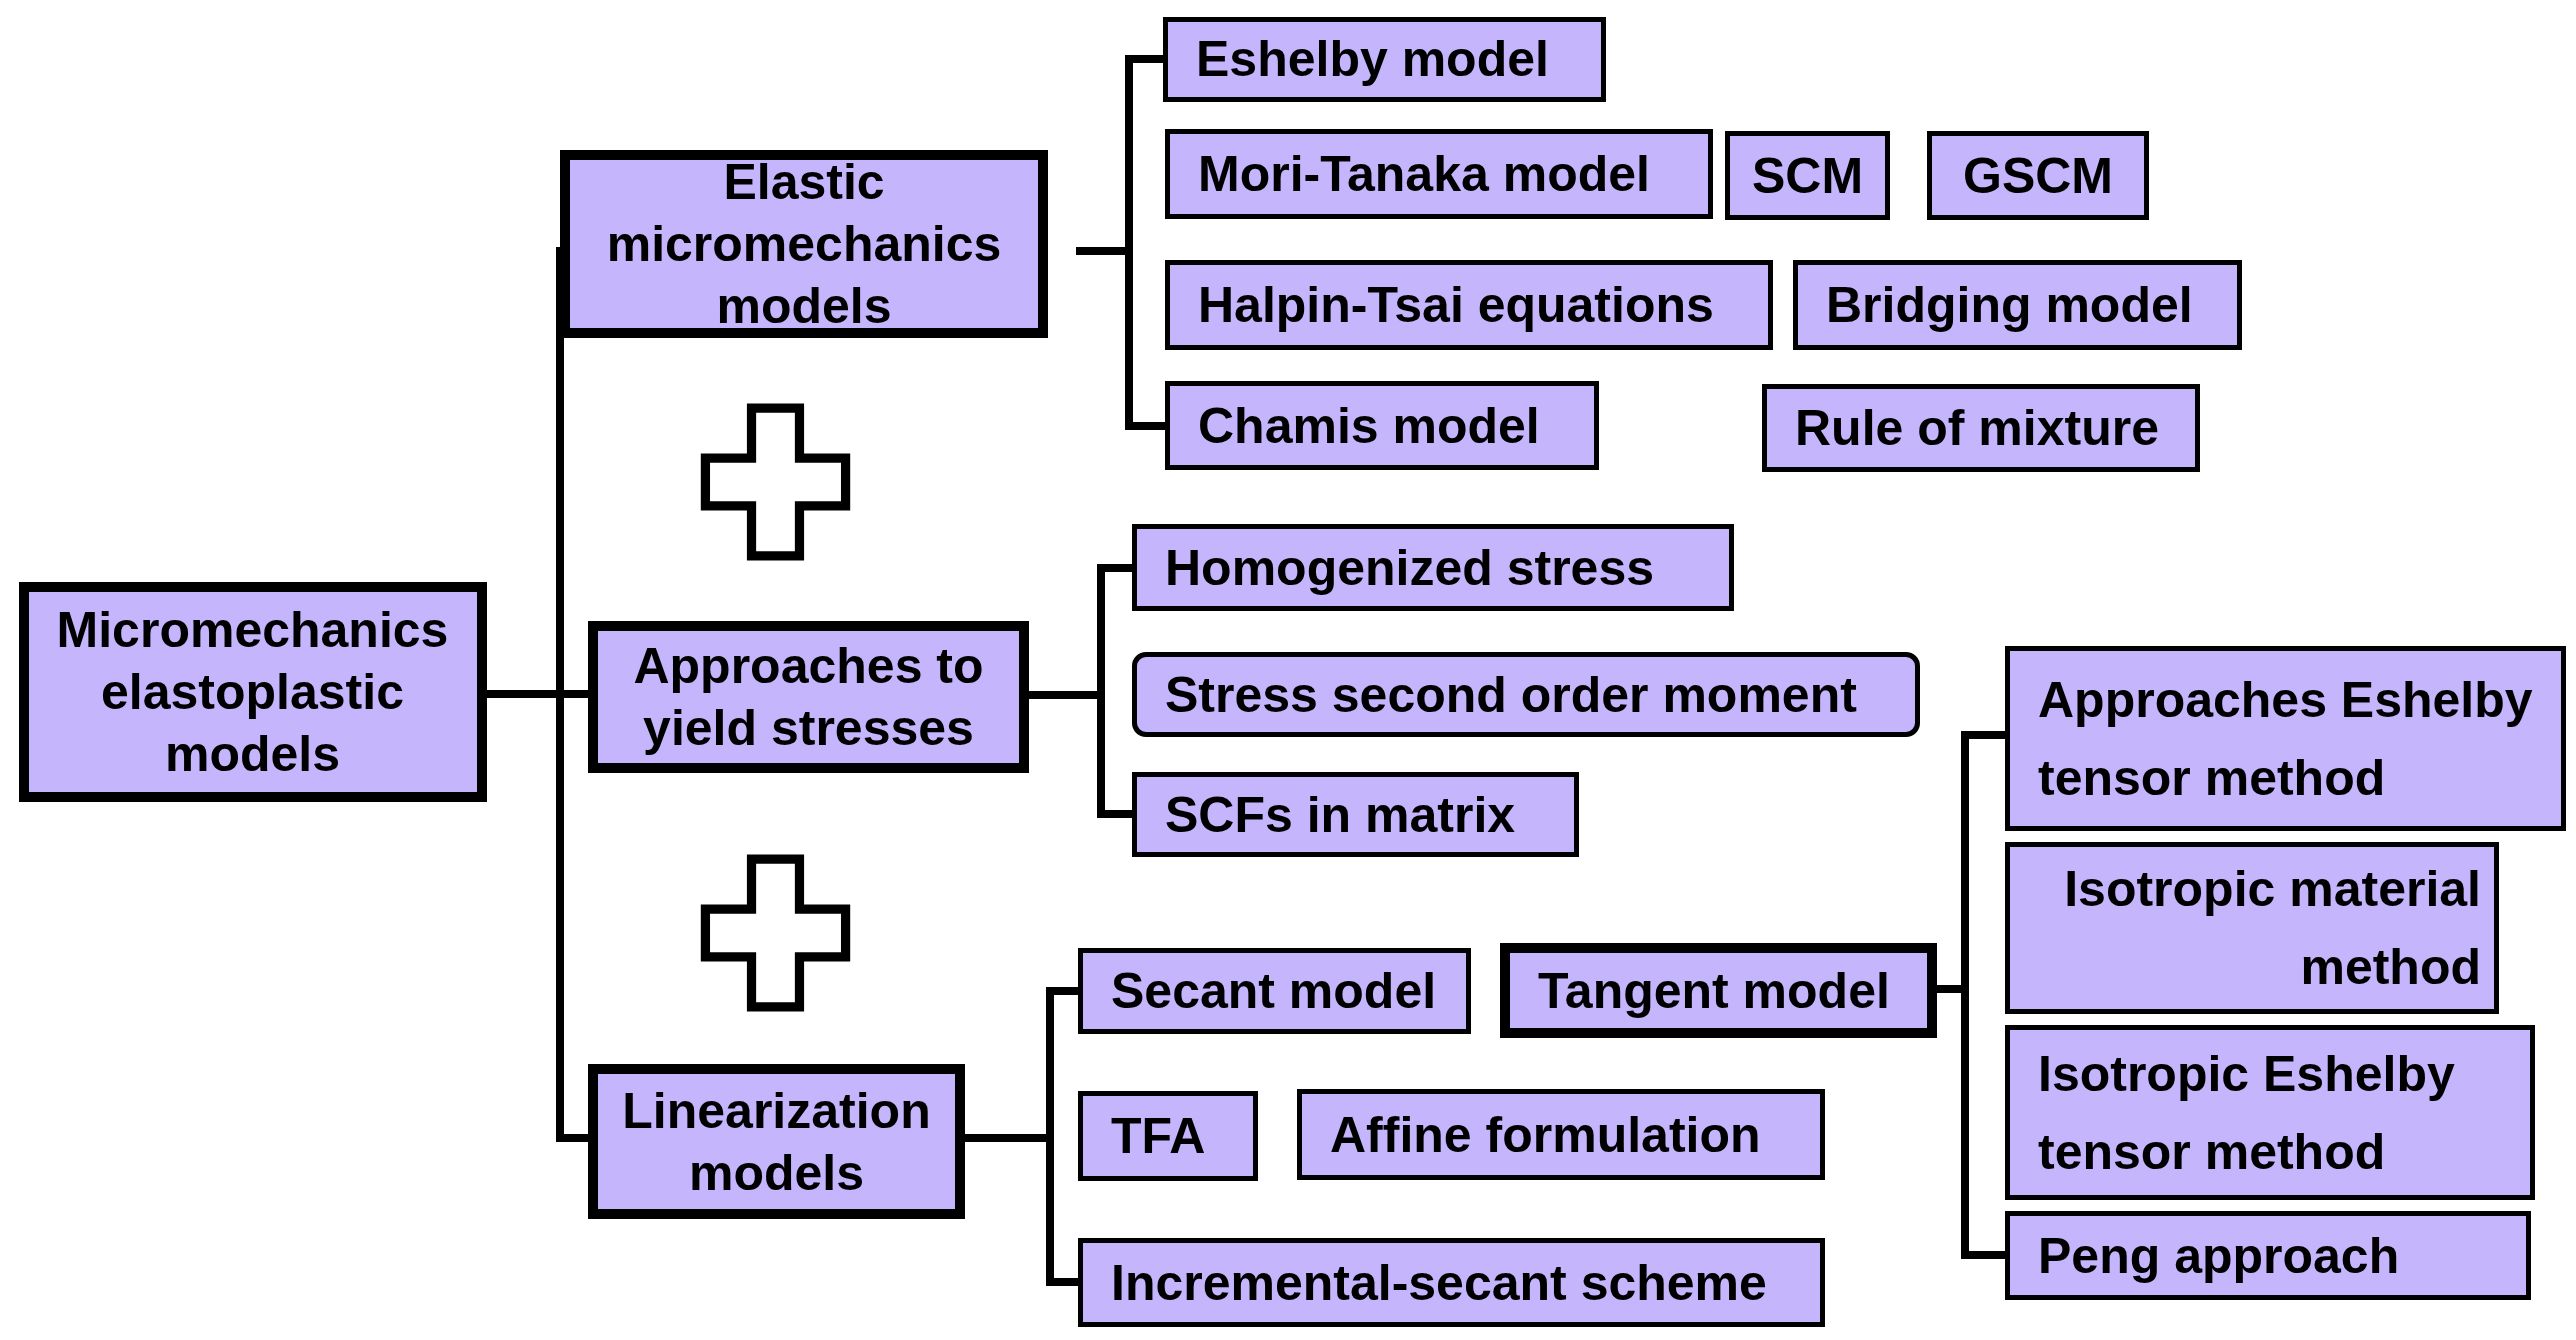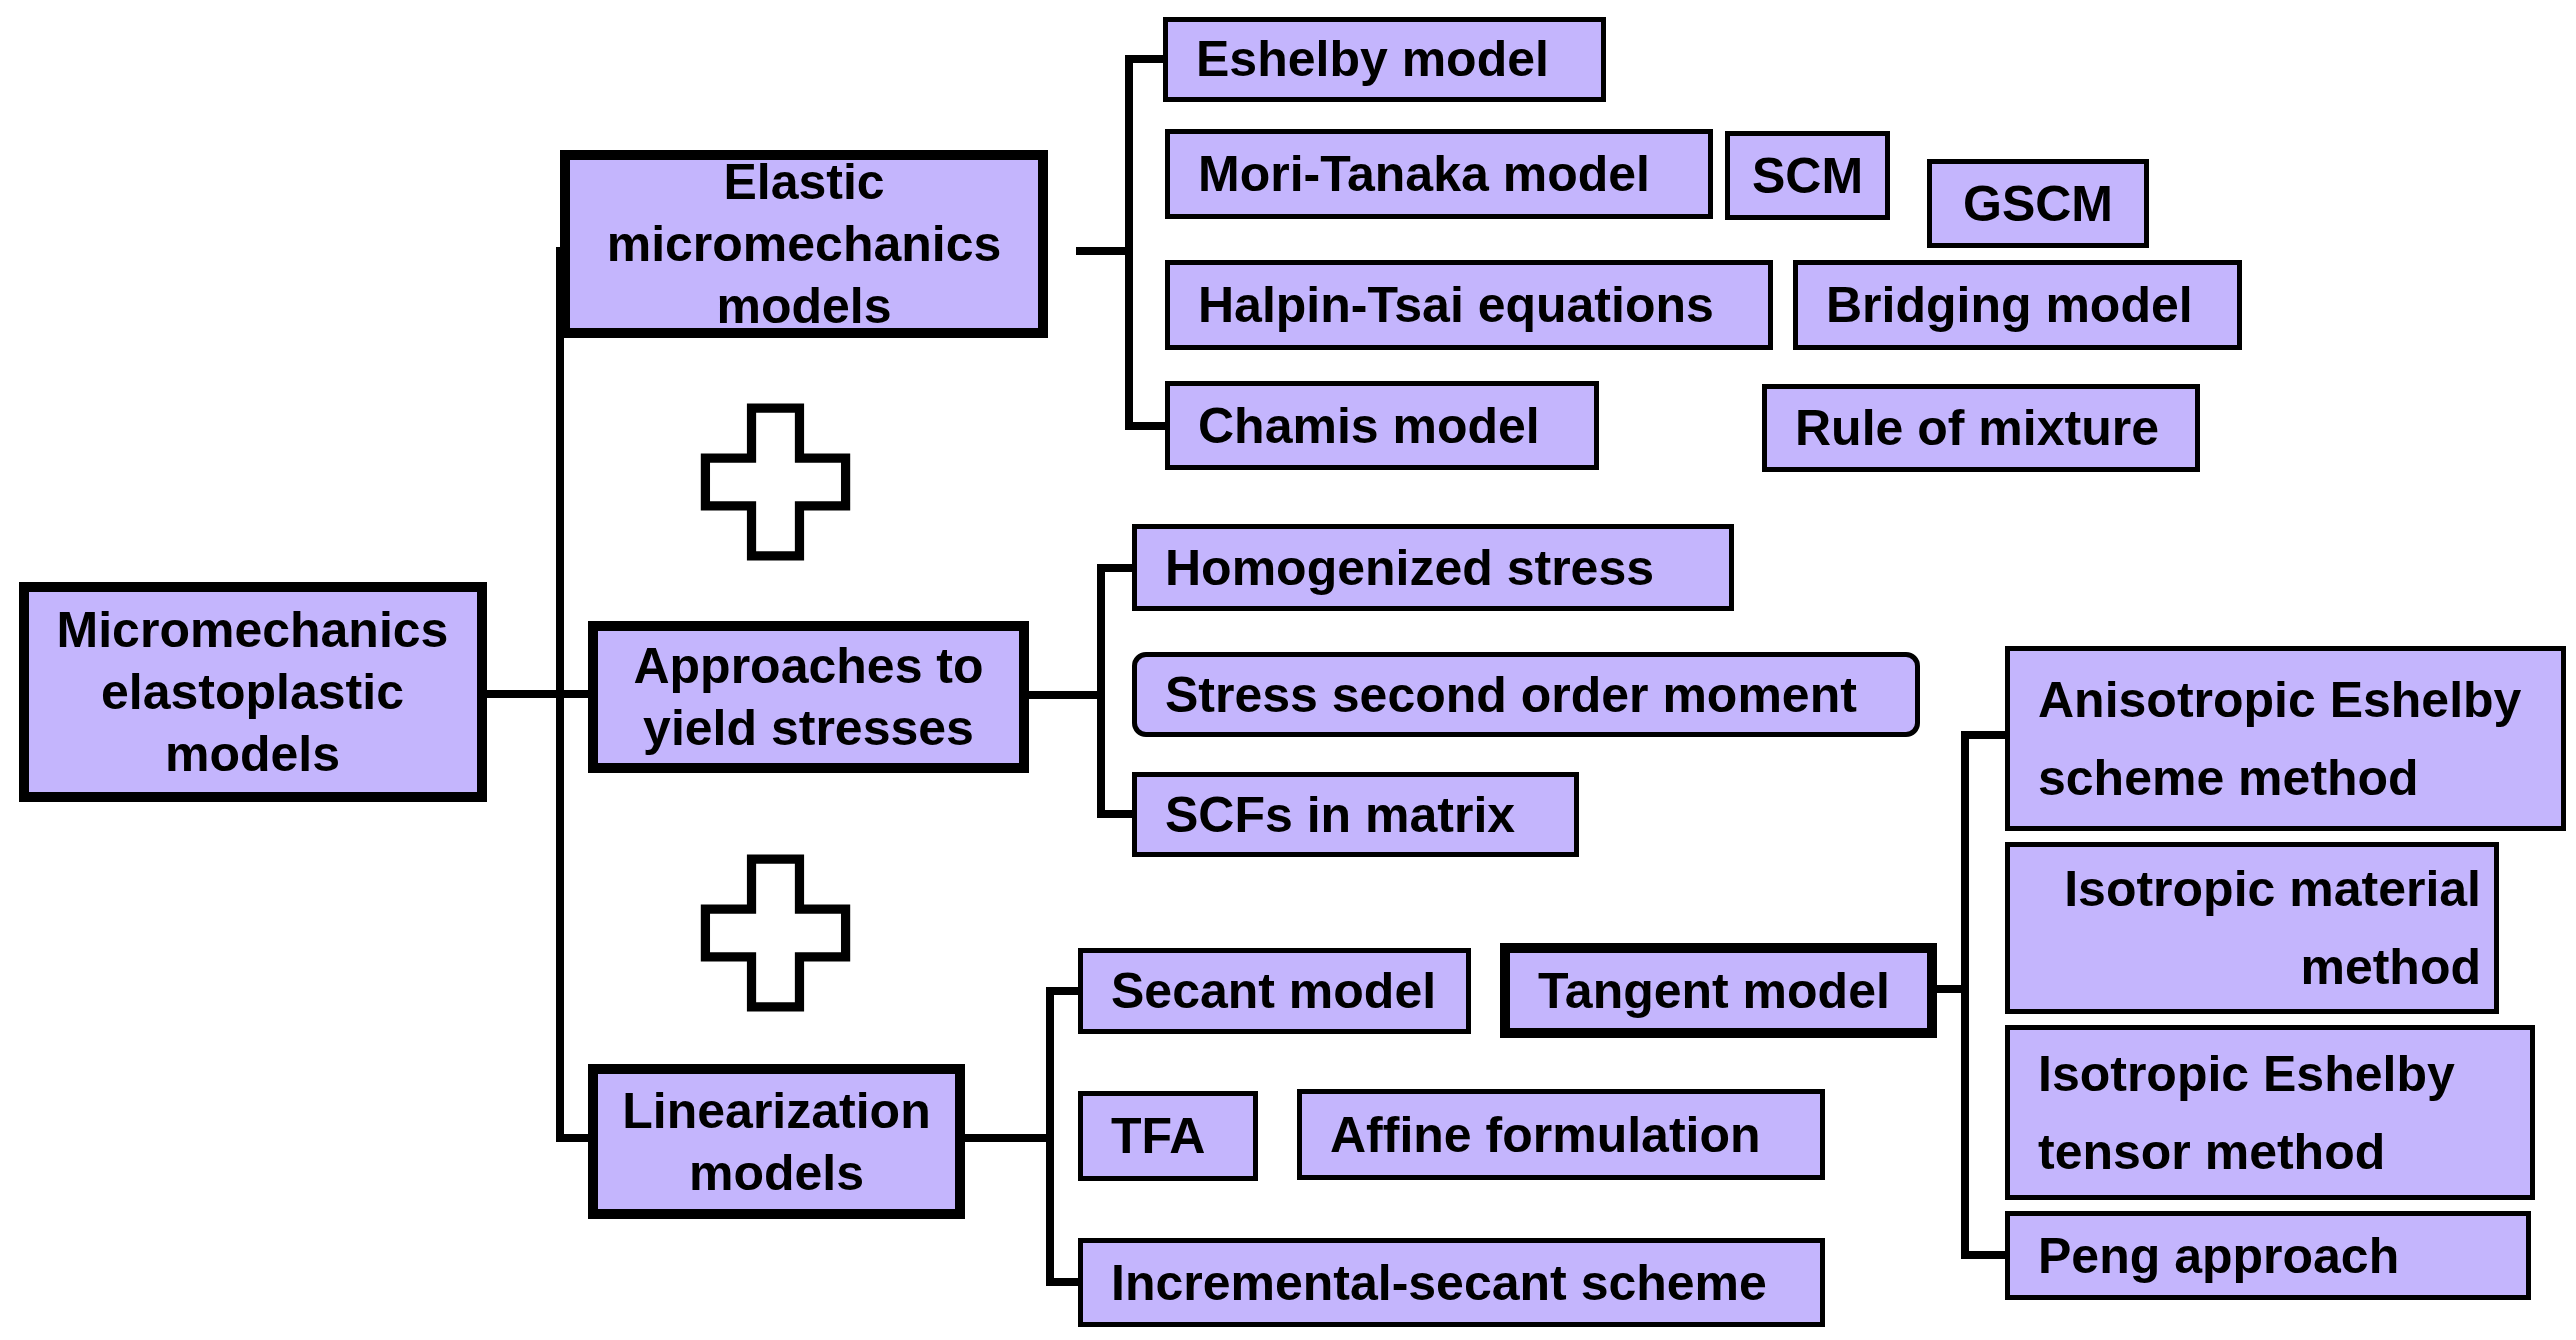--- a/index.html
+++ b/index.html
@@ -89,21 +89,21 @@
   <div class="box thick center" style="left:588px; top:621px; width:441px; height:152px;">Approaches to yield stresses</div>
 
   <div class="box thick center" style="left:588px; top:1064px; width:377px; height:155px;">Linearization models</div>
 
   <div class="box thin left nowrap" style="left:1163px; top:16.6px; width:443px; height:85px;">Eshelby model</div>
 
   <div class="box thin left nowrap" style="left:1165px; top:129px; width:548px; height:90px;">Mori-Tanaka model</div>
 
   <div class="box thin center nowrap" style="left:1725px; top:131px; width:165px; height:89px;">SCM</div>
 
-  <div class="box thin center nowrap" style="left:1927px; top:131px; width:222px; height:89px;margin-top:28px;">GSCM</div>
+  <div class="box thin center nowrap" style="left:1927px; top:131px; width:222px; height:89px;">GSCM</div>
 
   <div class="box thin left nowrap" style="left:1165px; top:260px; width:608px; height:90px;">Halpin-Tsai equations</div>
 
   <div class="box thin left nowrap" style="left:1793px; top:260px; width:449px; height:90px;">Bridging model</div>
 
   <div class="box thin left nowrap" style="left:1165px; top:381px; width:434px; height:89px;">Chamis model</div>
 
   <div class="box thin left nowrap" style="left:1762px; top:384px; width:438px; height:88px;">Rule of mixture</div>
 
   <div class="box thin left nowrap" style="left:1132px; top:524px; width:602px; height:87px;">Homogenized stress</div>
@@ -115,21 +115,21 @@
   <div class="box thin left nowrap" style="left:1078px; top:948px; width:393px; height:86px;">Secant model</div>
 
   <div class="box thick left nowrap" style="left:1500px; top:943px; width:437px; height:95px;">Tangent model</div>
 
   <div class="box thin left nowrap" style="left:1078px; top:1091px; width:180px; height:90px;">TFA</div>
 
   <div class="box thin left nowrap" style="left:1297px; top:1089px; width:528px; height:91px;">Affine formulation</div>
 
   <div class="box thin left nowrap" style="left:1078px; top:1238px; width:747px; height:89px;">Incremental-secant scheme</div>
 
-  <div class="box thin left lh-lg" style="left:2005px; top:646px; width:561px; height:185px;">Anisotropic Eshelby scheme method</div>
+  <div class="box thin left lh-lg" style="left:2005px; top:646px; width:561px; height:185px;">Approaches Eshelby tensor method</div>
 
   <div class="box thin left lh-lg" style="left:2005px; top:842px; width:494px; height:172px;text-align:right;">Isotropic material method</div>
 
   <div class="box thin left lh-lg" style="left:2005px; top:1025px; width:530px; height:175px;">Isotropic Eshelby tensor method</div>
 
   <div class="box thin left nowrap" style="left:2005px; top:1211px; width:526px; height:89px;">Peng approach</div>
 
 </div>
 
 

